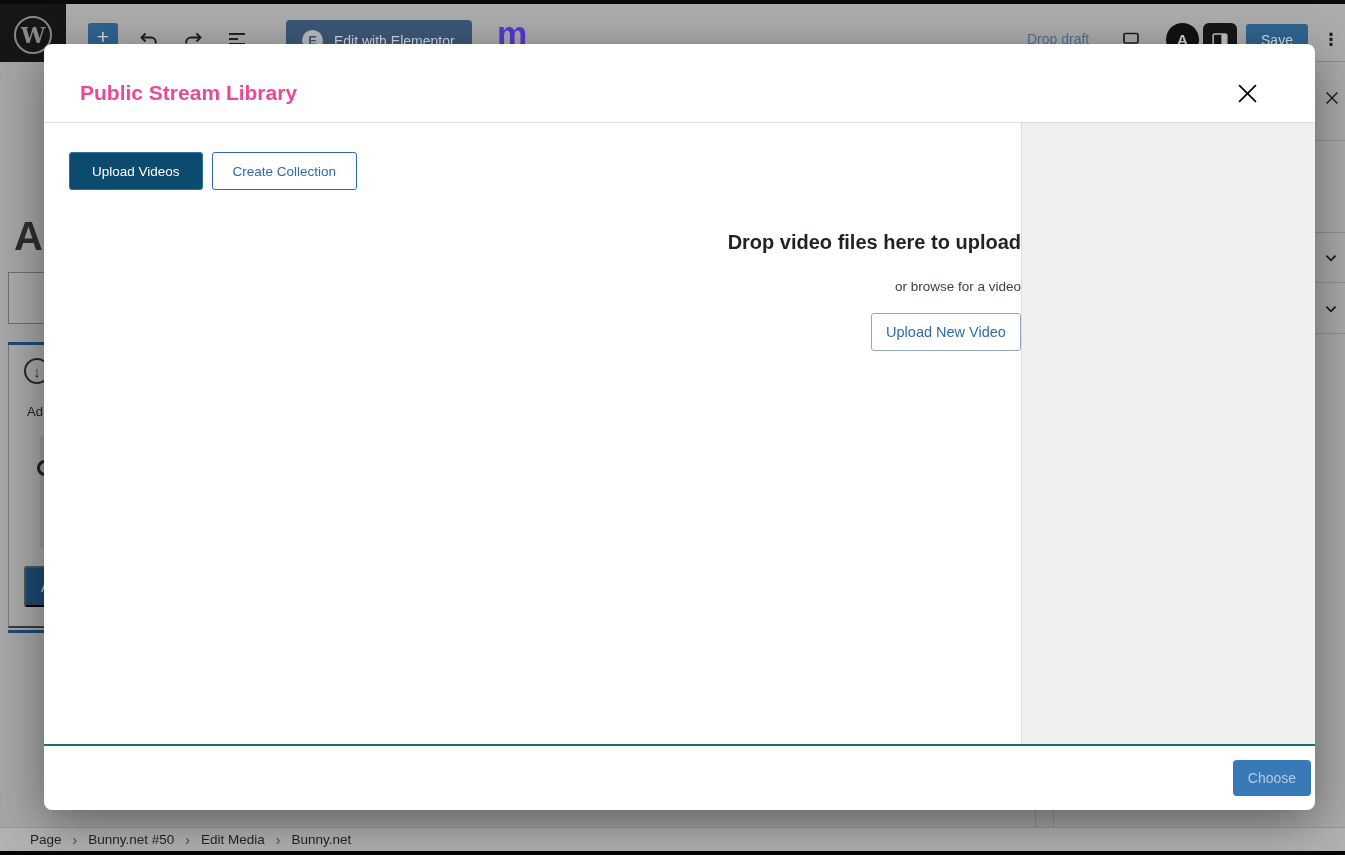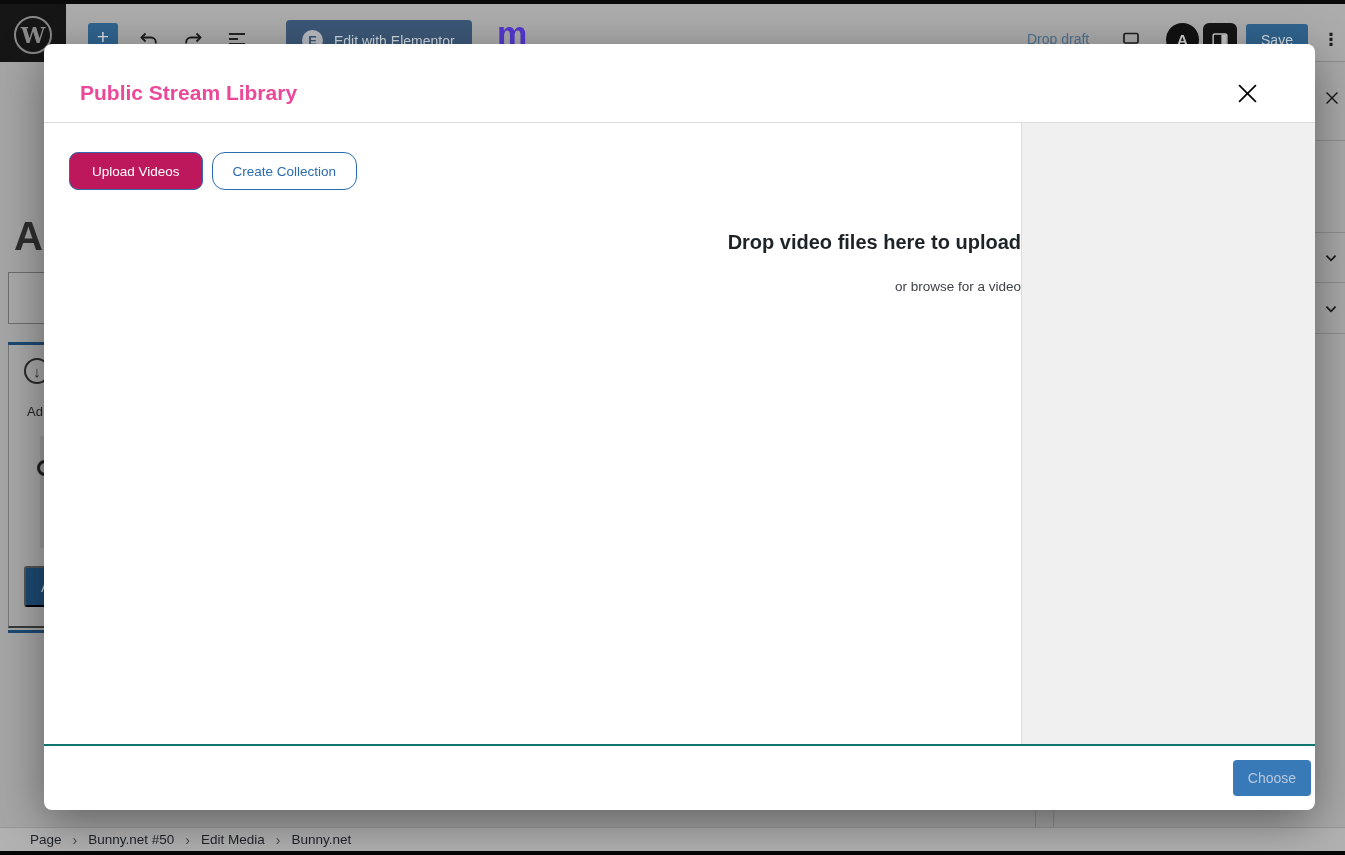--- a/index.html
+++ b/index.html
@@ -87,24 +87,24 @@
            border-radius:8px; box-shadow:0 12px 48px rgba(0,0,0,.42); }
   .modal-header { position:absolute; left:0; top:0; width:100%; height:79px; border-bottom:1px solid #ddd; }
   .modal-title { position:absolute; left:36px; top:37px; font-size:21px; font-weight:700; color:#ec4899; }
   .modal-close { position:absolute; right:54px; top:36px; width:27px; height:27px; color:#000;
                  background:none; border:none; cursor:pointer; }
   .modal-body { position:absolute; left:0; top:79px; right:0; bottom:66px; }
   .modal-content { position:absolute; left:0; top:0; width:977px; height:100%; background:#fff; }
   .modal-side { position:absolute; right:0; top:0; width:294px; height:100%; background:#f0f0f1;
                 border-left:1px solid #ddd; }
   .tab-row { position:absolute; left:25px; top:29px; display:flex; gap:9px; }
-  .btn-primary { height:38px; padding:0 22px; background:#be185d; color:#fff; font-size:13.5px;
-                 border:1px solid #2f6fae; border-radius:9px; display:flex; align-items:center; }
+  .btn-primary { height:38px; padding:0 22px; background:#0c4a6e; color:#fff; font-size:13.5px;
+                 border:1px solid #2f6fae; border-radius:3px; display:flex; align-items:center; }
   .btn-outline { height:38px; padding:0 20px; background:#fff; color:#2b6cb0; font-size:13.5px;
-                 border:1px solid #2b6cb0; border-radius:13px; display:flex; align-items:center; }
+                 border:1px solid #2b6cb0; border-radius:3px; display:flex; align-items:center; }
   .dropzone { position:absolute; left:0; top:0; width:977px; display:flex; flex-direction:column;
               align-items:flex-end; }
   .drop-heading { margin-top:108px; font-size:20px; font-weight:700; color:#1d2327; }
   .drop-sub { margin-top:25px; font-size:13.5px; color:#3c434a; }
   .upload-new { margin-top:19px; width:150px; height:38px; background:#fff; color:#2e6da4;
                 font-size:14.5px; border:1px solid #93a8bd; border-radius:3px;
                 display:flex; align-items:center; justify-content:center; }
   .modal-footer { position:absolute; left:0; bottom:0; width:100%; height:66px; border-top:2px solid #0f766e;
                   display:flex; align-items:center; justify-content:flex-end; padding-right:4px; }
   .choose-btn { width:78px; height:36px; background:#3879b8; color:#b7c9de; font-size:14px;
@@ -228,20 +228,21 @@
 
   <div class="modal-body">
     <div class="modal-content">
       <div class="tab-row">
         <button class="btn-primary">Upload Videos</button>
         <button class="btn-outline">Create Collection</button>
       </div>
       <div class="dropzone">
         <div class="drop-heading">Drop video files here to upload</div>
         <div class="drop-sub">or browse for a video</div>
+        <button class="upload-new">Upload New Video</button>
       </div>
     </div>
     <div class="modal-side"></div>
   </div>
 
   <div class="modal-footer">
     <button class="choose-btn">Choose</button>
   </div>
 </div>
 

